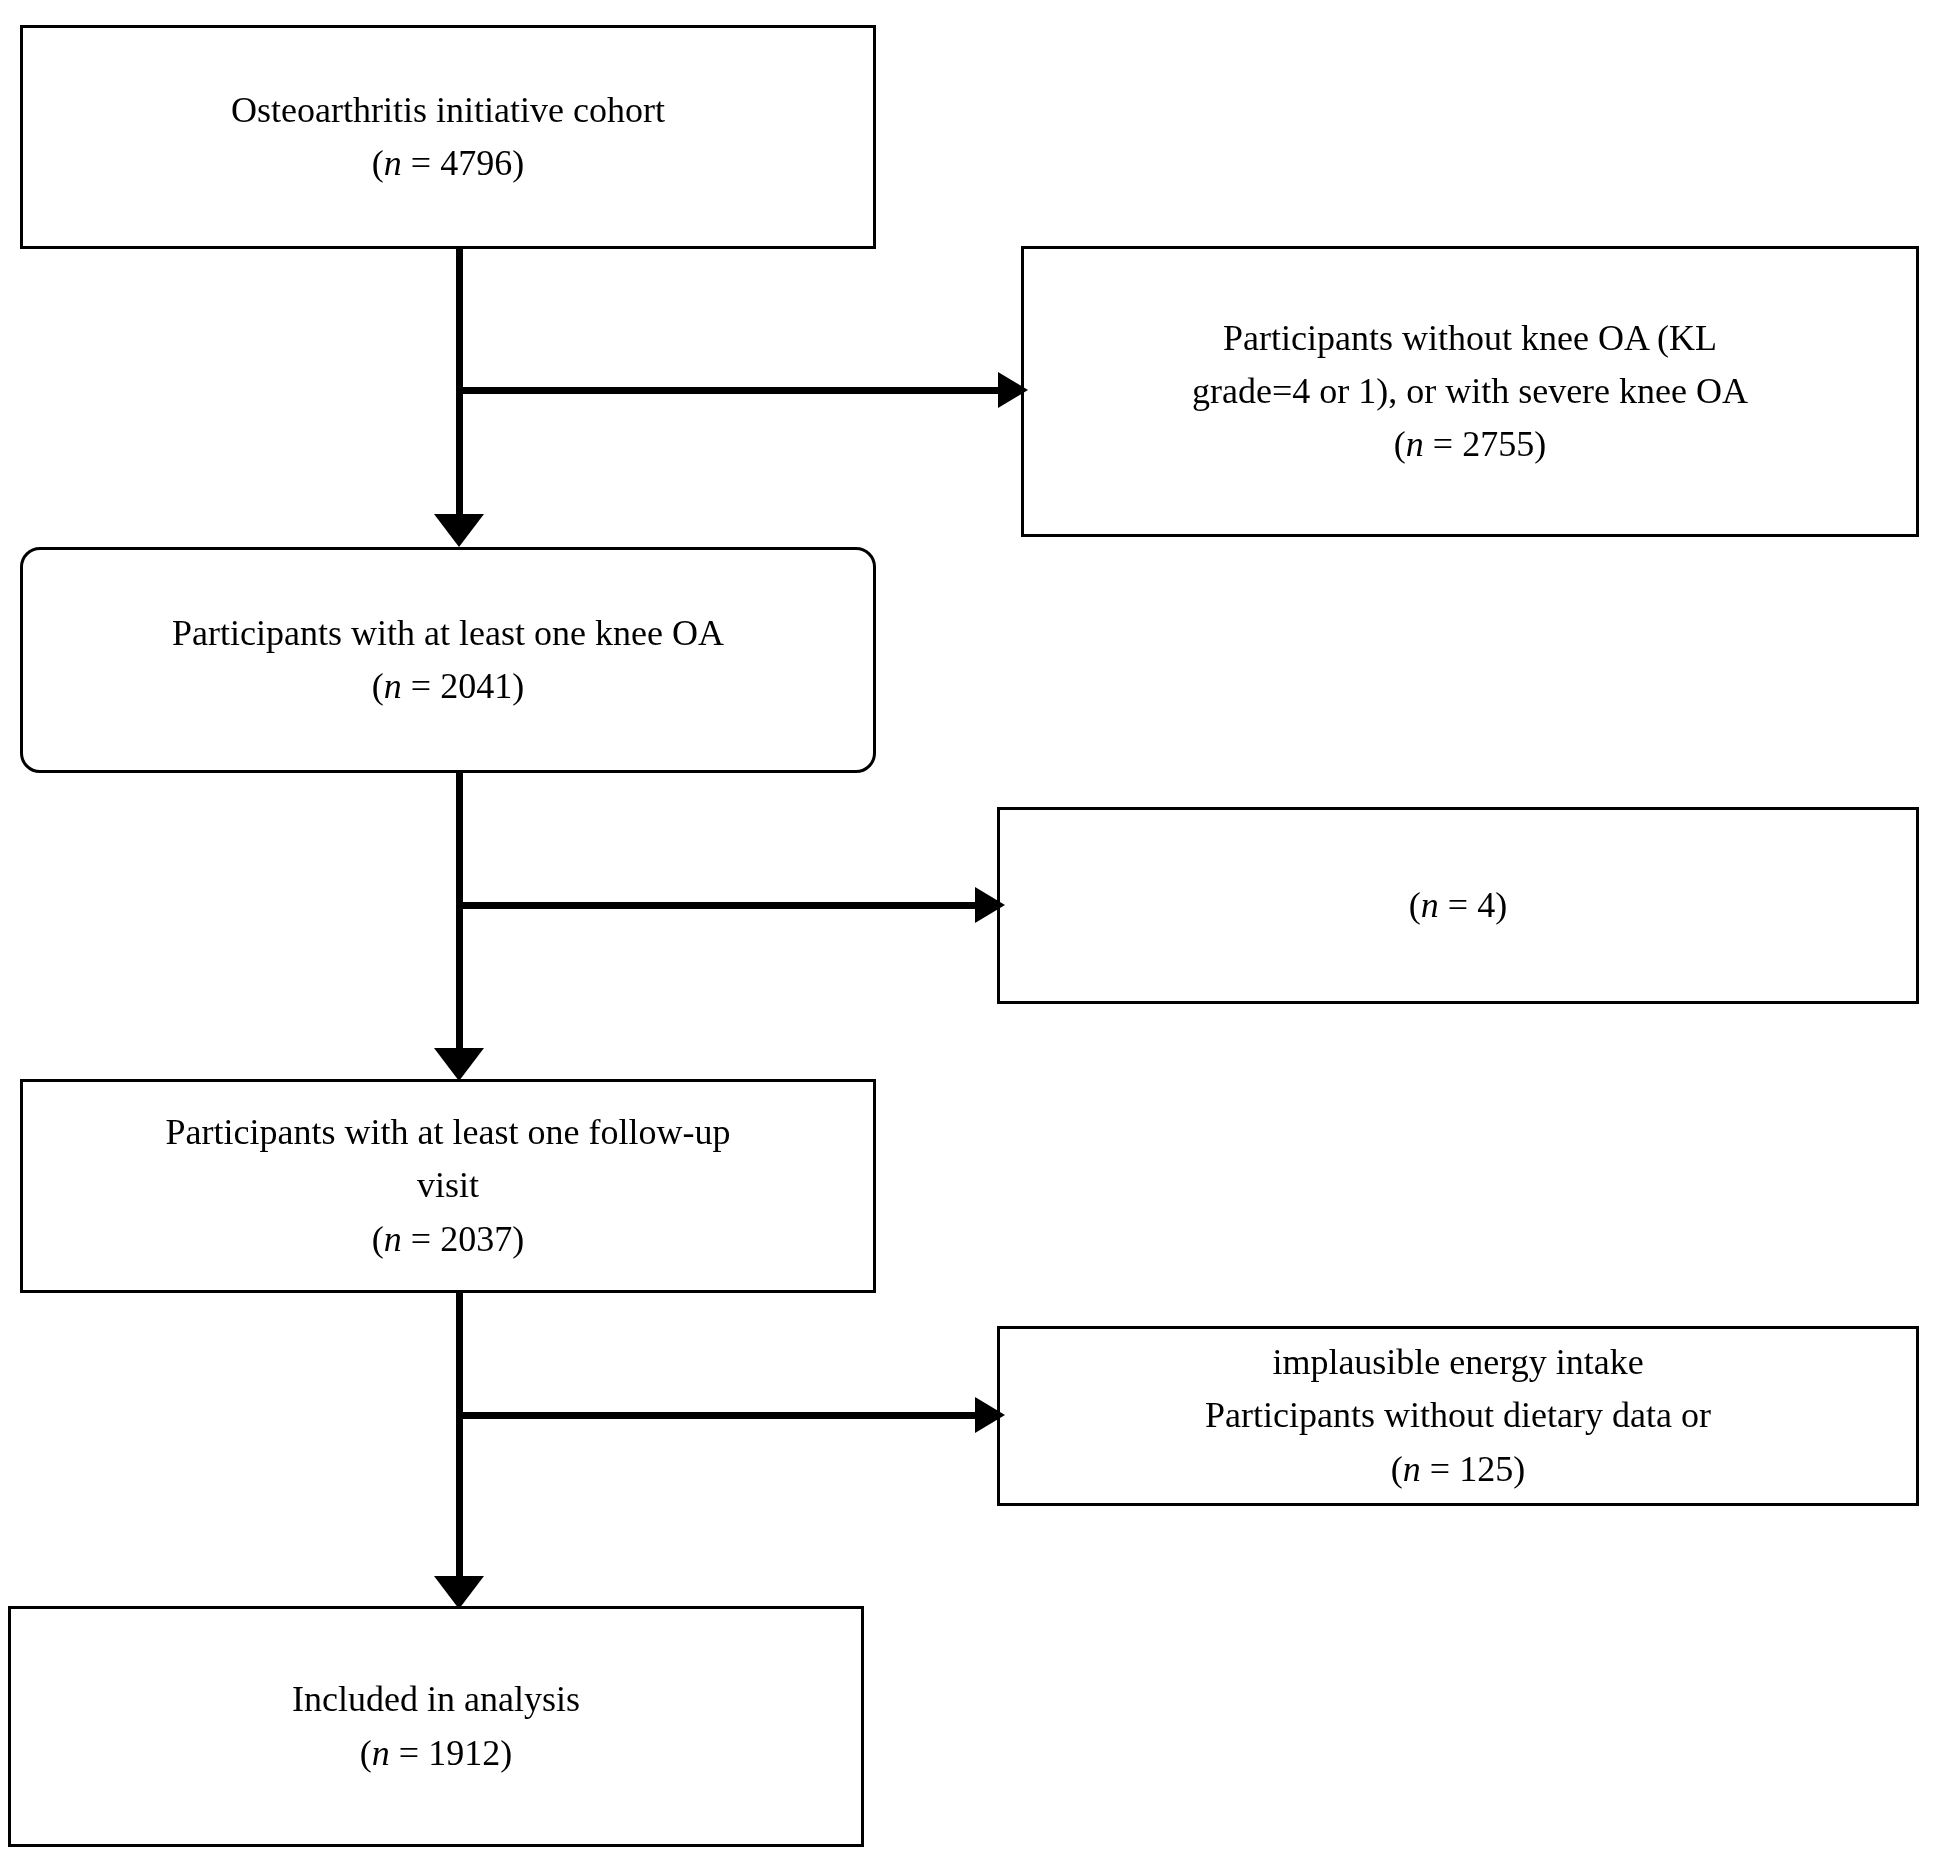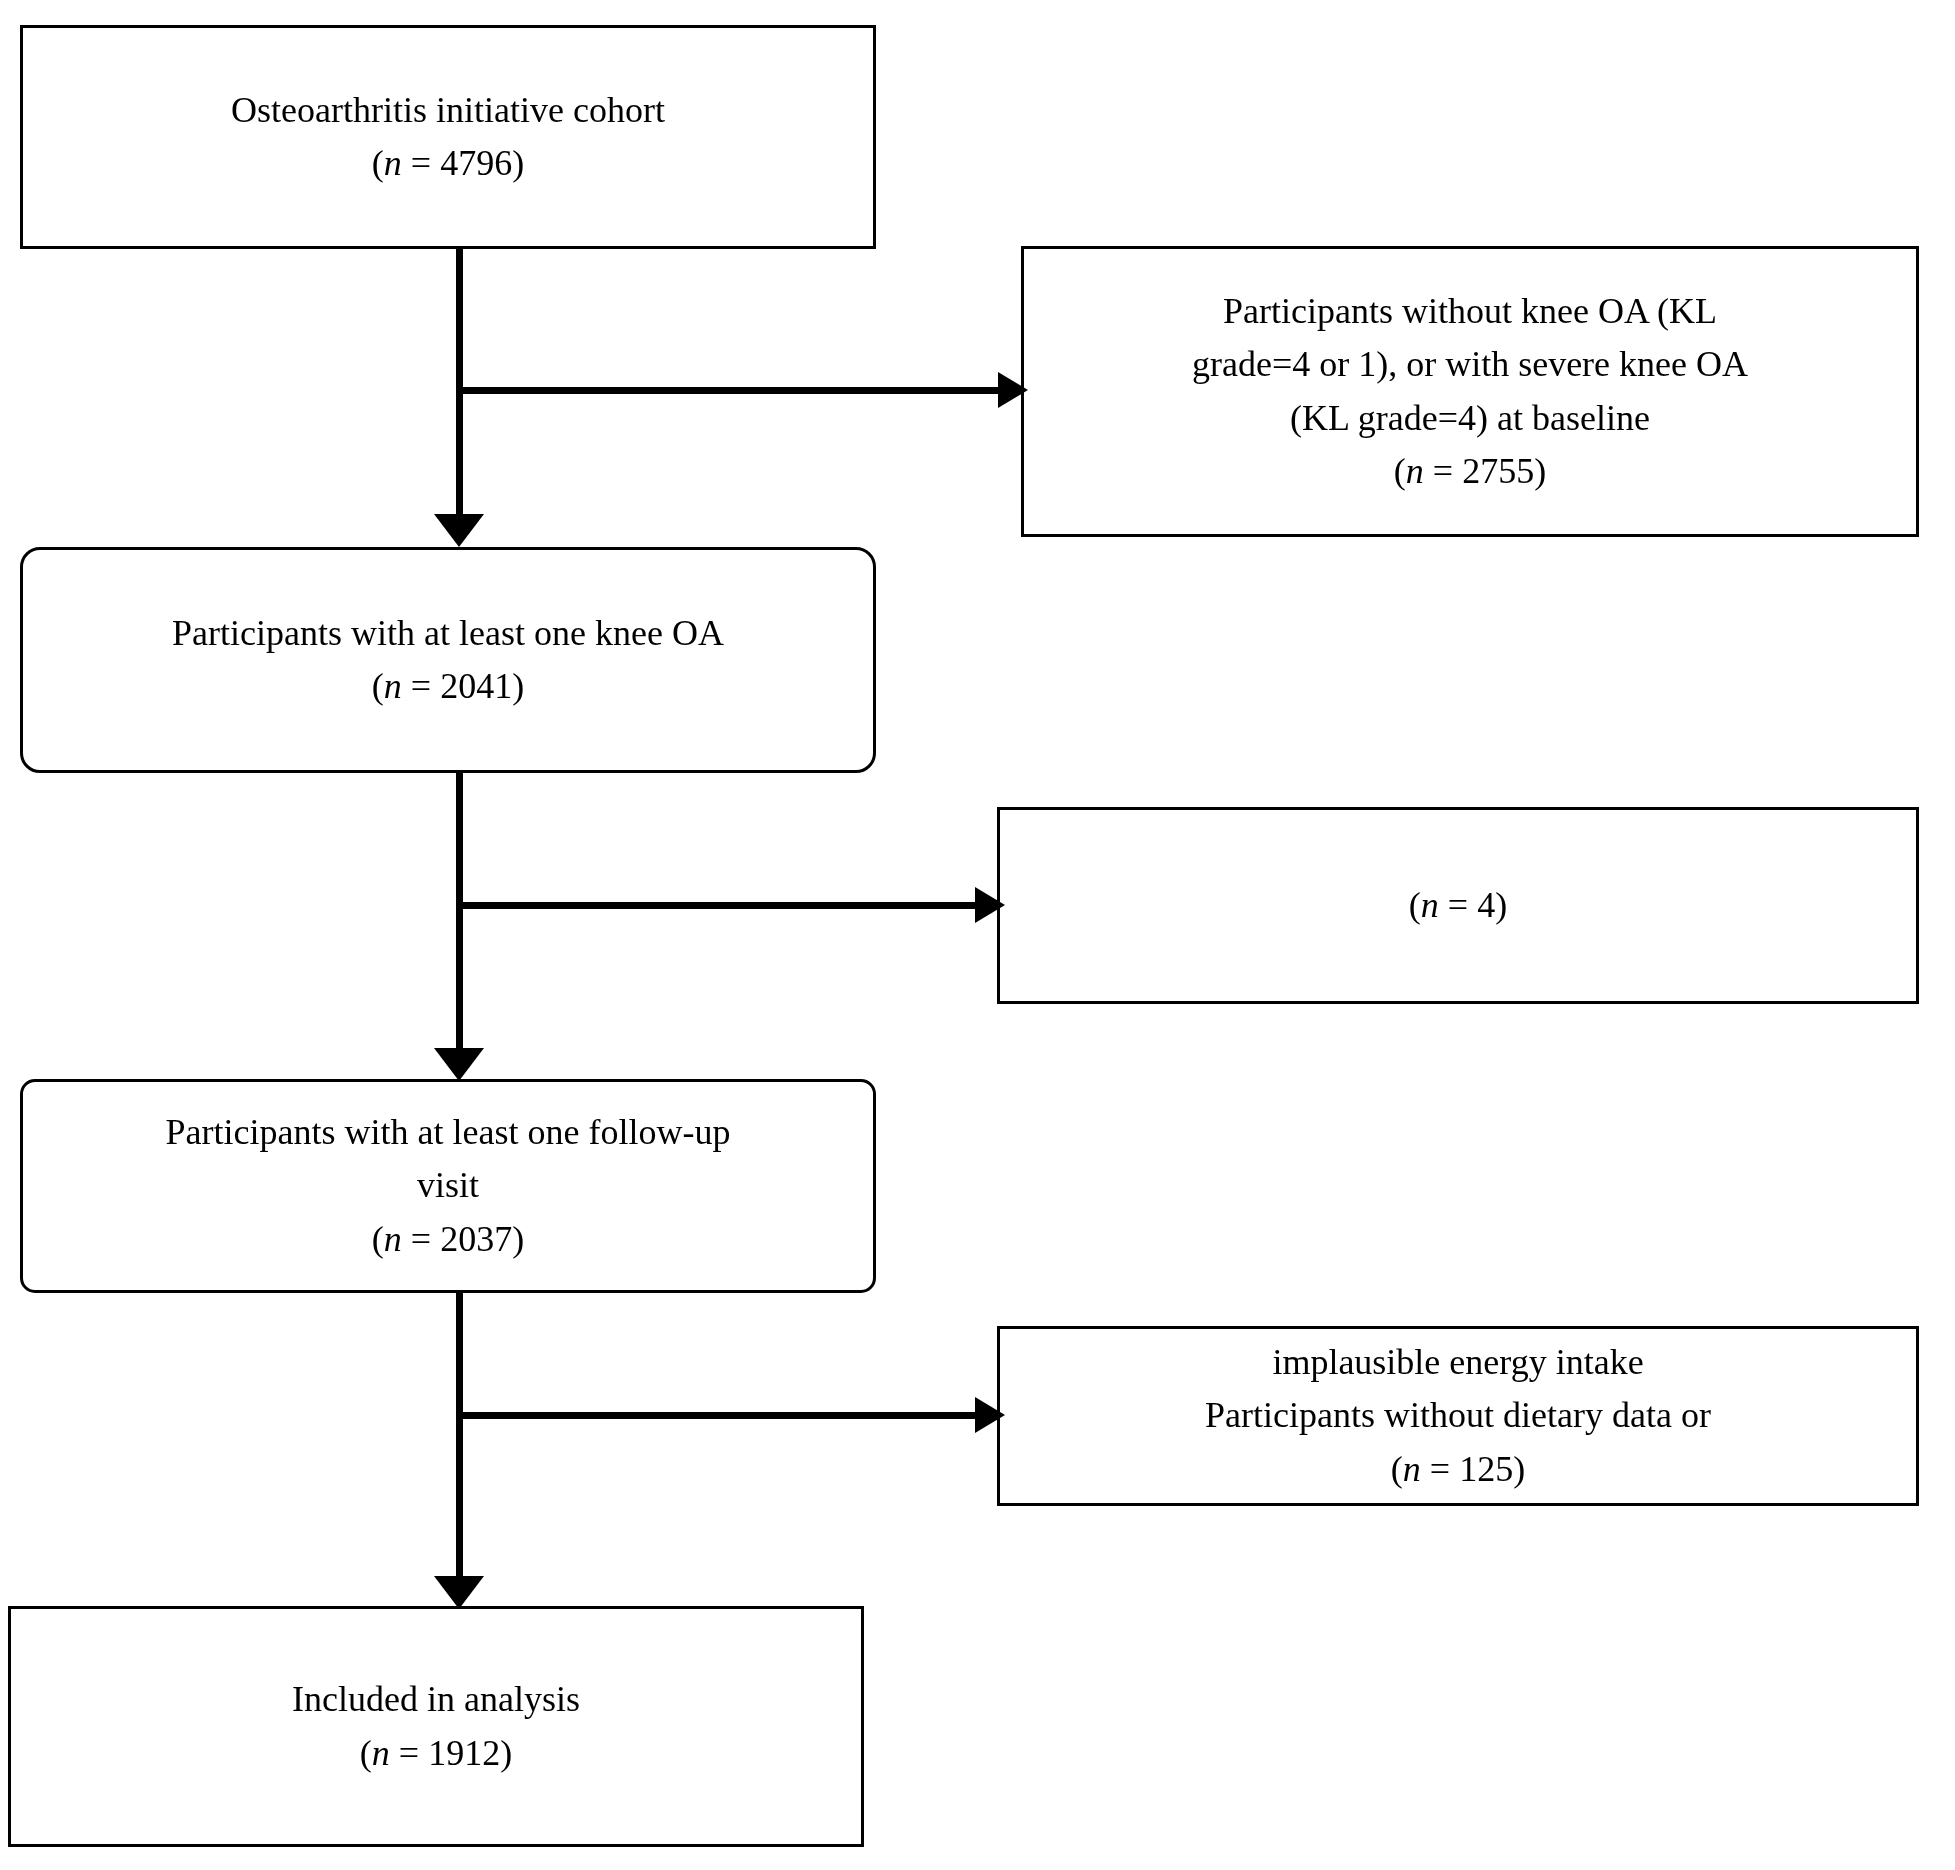--- a/index.html
+++ b/index.html
@@ -32,21 +32,21 @@
   .node .line {
     display: block;
     white-space: nowrap;
   }
   .node .ital {
     font-style: italic;
   }
   
   #node-cohort        { left: 20px;  top: 25px;   width: 856px; height: 224px; }
   #node-knee-oa       { left: 20px;  top: 547px; width: 856px; height: 226px; border-radius: 20px; }
-  #node-followup      { left: 20px;  top: 1079px; width: 856px; height: 214px; border-radius: 15px; }
+  #node-followup      { left: 20px;  top: 1079px; width: 856px; height: 214px; }
   #node-included      { left: 8px;  top: 1606px; width: 856px; height: 241px; text-align: center; }
   
   #node-excl-kl       { left: 1021px; top: 246px;  width: 898px; height: 291px; }
   #node-excl-nofu     { left: 997px; top: 807px; width: 922px; height: 197px; }
   #node-excl-diet     { left: 997px; top: 1326px; width: 922px; height: 180px; }
 
   
   .vline {
     position: absolute;
     width: 6.7px;
@@ -114,21 +114,20 @@
   </div>
 
   <div class="node" id="node-included">
     <span class="line">Included in analysis</span>
     <span class="line"><span>(</span><span class="ital">n</span><span> = </span><span>1912</span><span>)</span></span>
   </div>
 
   <div class="node" id="node-excl-kl">
     <span class="line">Participants without knee OA (KL</span>
     <span class="line">grade=4 or 1), or with severe knee OA</span>
-    <span class="line">(KL grade=4) at baseline</span>
     <span class="line"><span>(</span><span class="ital">n</span><span> = </span><span>2755</span><span>)</span></span>
   </div>
 
   <div class="node" id="node-excl-nofu">
     <span class="line"><span>(</span><span class="ital">n</span><span> = </span><span>4</span><span>)</span></span>
   </div>
 
   <div class="node" id="node-excl-diet">
     <span class="line">implausible energy intake</span>
     <span class="line">Participants without dietary data or</span>

